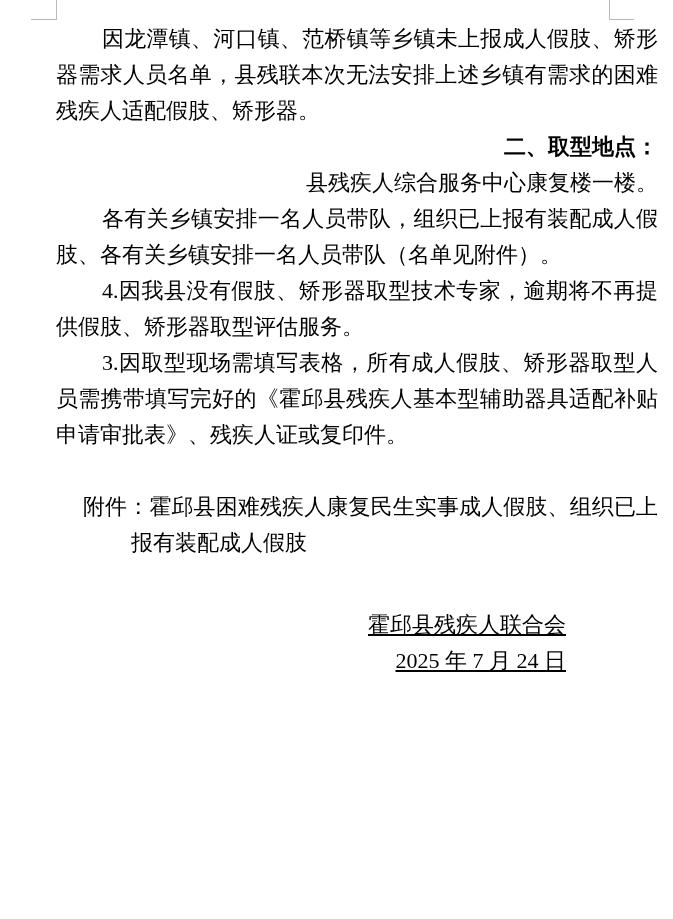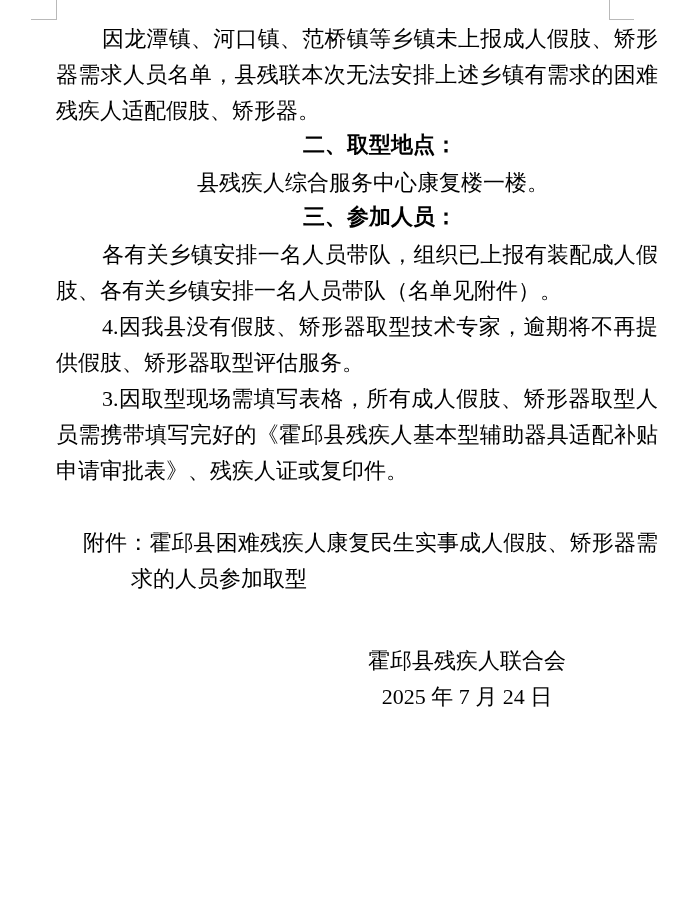--- a/index.html
+++ b/index.html
@@ -46,77 +46,77 @@
     margin: 0;
     font-size: 22px;
     line-height: 36px;
   }
   .para-body {
     text-indent: 46px;
     text-align: justify;
   }
   .para-flush {
     text-indent: 32px;
-    text-align: center;
+    text-align: right;
   }
   .para-heading {
     text-indent: 46px;
-    font-family: Liberation Mono, monospace;
+    font-family: Liberation Sans, sans-serif;
     font-weight: bold;
-    text-align: center;
+    text-align: right;
   }
   .para-closing {
     text-indent: 46px;
   }
   .attachment {
     margin-top: 36px !important;
     padding-left: 75px;
     text-indent: -48px;
     text-align: justify;
   }
   .signature {
     margin-top: 46px;
     margin-left: auto;
     margin-right: 92px;
     width: -moz-fit-content;
     width: fit-content;
     text-align: center;
   }
   .signature p {
-    text-align: center;
+    text-align: right;
+    text-decoration: underline;
   }
 </style>
 </head>
 <body style="--page-bg: #ffffff; --crop-color: #b9b9b9; --text-color: #000000;">
 
 <div>
 
   <div class="crop-mark left"></div>
   <div class="crop-mark right"></div>
 
   <div class="content">
 
     <p class="para-body">因龙潭镇、河口镇、范桥镇等乡镇未上报成人假肢、矫形器需求人员名单，县残联本次无法安排上述乡镇有需求的困难残疾人适配假肢、矫形器。</p>
 
     <p class="para-heading">二、取型地点：</p>
 
     <p class="para-flush">县残疾人综合服务中心康复楼一楼。</p>
 
-    <p class="para-heading">三、参加人员：</p>
 
     <p class="para-body">各有关乡镇安排一名人员带队，组织已上报有装配成人假肢、各有关乡镇安排一名人员带队（名单见附件）。</p>
 
 
 
     <p class="para-body">4.因我县没有假肢、矫形器取型技术专家，逾期将不再提供假肢、矫形器取型评估服务。</p>
 
     <p class="para-body">3.因取型现场需填写表格，所有成人假肢、矫形器取型人员需携带填写完好的《霍邱县残疾人基本型辅助器具适配补贴申请审批表》、残疾人证或复印件。</p>
 
 
-    <p class="para-body attachment"><span>附件：</span><span>霍邱县困难残疾人康复民生实事成人假肢、矫形器需求的人员参加取型</span></p>
+    <p class="para-body attachment"><span>附件：</span><span>霍邱县困难残疾人康复民生实事成人假肢、组织已上报有装配成人假肢</span></p>
 
     <div class="signature">
       <p>霍邱县残疾人联合会</p>
       <p>2025 年 7 月 24 日</p>
     </div>
 
   </div>
 </div>
 
 </body></html>

